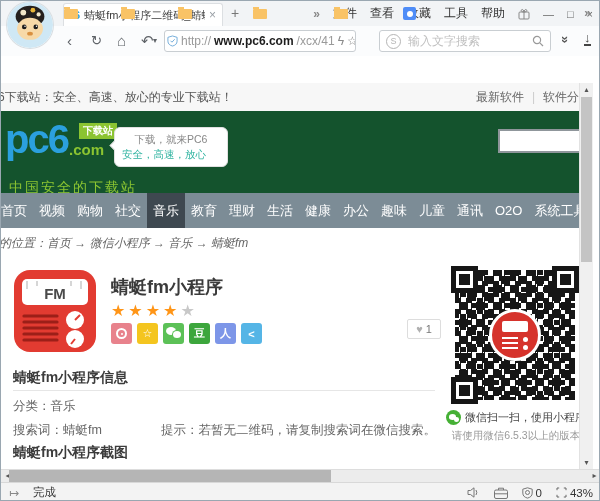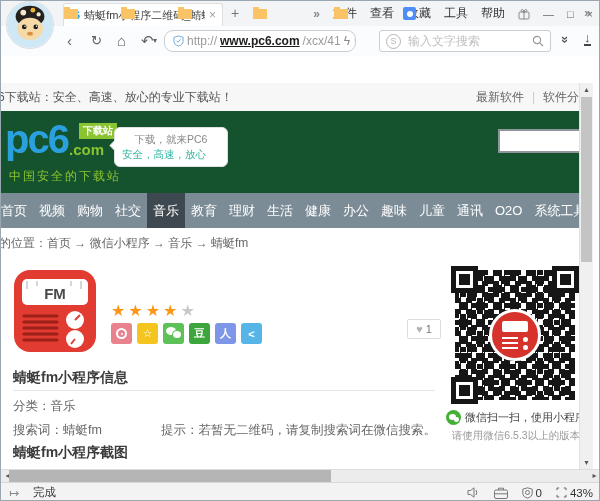--- a/index.html
+++ b/index.html
@@ -21,23 +21,23 @@
   .tab-close{color:#9aa0a6;font-size:12px;flex:none;}
   #newtab{left:230px;top:4px;font-size:14px;color:#777;}
   #menus{right:6px;top:0;height:25px;display:flex;align-items:center;gap:13px;
          font-size:12px;color:#333;}
   .winctl{color:#666;font-size:11px;}
   .ovf{color:#888;font-weight:bold;}
   
   #toolbar{left:0;top:25px;width:600px;height:30px;background:#fbfcfd;}
   .tbico{font-size:15px;color:#5f6368;line-height:30px;}
   #urlbox{left:163px;top:29px;width:192px;height:22px;background:#fff;border:1px solid #c9ced2;
-          border-radius:9px;display:flex;align-items:center;gap:3px;padding:0 8px;
+          border-radius:3px;display:flex;align-items:center;gap:3px;padding:0 2px;
           font-size:12px;box-sizing:border-box;white-space:nowrap;overflow:hidden;}
-  .u-dim{color:#9a9a9a;} .u-host{color:#1d1d1d;font-weight:bold;text-decoration:underline;}
+  .u-dim{color:#9a9a9a;} .u-host{color:#1d1d1d;font-weight:bold;}
   #searchbox{left:378px;top:29px;width:172px;height:22px;background:#fff;border:1px solid #c9ced2;
           border-radius:3px;display:flex;align-items:center;gap:5px;padding:0 6px;box-sizing:border-box;}
   .s-circle{width:13px;height:13px;border:1px solid #b5b5b5;border-radius:50%;color:#b5b5b5;
           font-size:9px;display:flex;align-items:center;justify-content:center;flex:none;}
   #search-input{flex:1;border:none;outline:none;font-size:12px;color:#444;min-width:0;
           font-family:"Liberation Sans","DejaVu Sans",sans-serif;background:transparent;}
   #search-input::placeholder{color:#c0c0c0;}
   .chev-down{display:inline-block;transform:rotate(90deg);color:#555;font-weight:bold;font-size:13px;}
   .dl{color:#444;font-weight:bold;font-size:13px;border-bottom:2px solid #444;line-height:12px;}
   
@@ -57,36 +57,36 @@
           font-size:12px;color:#555;line-height:28px;overflow:hidden;}
   #notice-text{position:absolute;left:-3px;top:0;white-space:nowrap;}
   #notice-links{position:absolute;right:-12px;top:0;display:flex;gap:8px;white-space:nowrap;color:#666;}
   
   #pagehead{left:0;top:110px;width:578px;height:82px;background:#14532d;overflow:hidden;}
   .logo-pc6{position:absolute;left:4px;top:6px;font-size:40px;font-weight:bold;color:#2ba0de;
           letter-spacing:-2px;line-height:44px;}
   .logo-badge{position:absolute;left:78px;top:12px;background:#8bc431;color:#fff;font-size:10px;
           padding:1px 4px;border-radius:0;font-weight:bold;}
   .logo-com{position:absolute;left:68px;top:30px;color:#8bc431;font-weight:bold;font-size:15px;}
-  .logo-sub{position:absolute;left:8px;top:57px;color:#8bc431;font-size:12px;letter-spacing:2px;}
+  .logo-sub{position:absolute;left:8px;top:68px;color:#8bc431;font-size:14px;letter-spacing:2px;}
   #bubble{position:absolute;left:113px;top:16px;width:98px;border:1px solid #e0e0e0;border-radius:6px;
           padding:4px 7px;font-size:10.5px;line-height:15px;background:#fff;}
   #bubble::after{content:"";position:absolute;left:-4px;top:14px;width:6px;height:6px;background:#fff;
           border-left:1px solid #e0e0e0;border-bottom:1px solid #e0e0e0;transform:rotate(45deg);}
   .sl1{color:#888;} .sl2{color:#2fb3a0;}
   #head-search{position:absolute;left:497px;top:18px;width:95px;height:24px;border:2px solid #8f969b;
           background:#fff;box-sizing:border-box;}
   
   #nav{left:0;top:192px;width:578px;height:35px;background:#7c8c96;overflow:hidden;display:flex;}
   .nav-it{flex:none;padding:0 6px;margin-left:0;line-height:35px;font-size:13px;color:#fff;white-space:nowrap;}
   .nav-it.active{background:#3e4850;}
   #nav .nav-it:first-child{margin-left:-6px;}
   
   #crumb{left:-2px;top:227px;width:580px;height:30px;line-height:30px;font-size:12px;color:#666;
-         white-space:nowrap;overflow:hidden;}
+         white-space:nowrap;overflow:hidden;font-style:italic;}
   
   #appicon{left:12px;top:268px;width:84px;height:84px;}
   #app-title{left:110px;top:274px;font-size:18px;font-weight:bold;color:#3a3a3a;}
   #stars{left:110px;top:300px;font-size:16px;letter-spacing:3px;}
   .st-on{color:#ff9517;} .st-off{color:#c8c8c8;}
   #shares{left:110px;top:322px;display:flex;gap:5px;}
   .sh{width:21px;height:21px;border-radius:3px;display:flex;align-items:center;justify-content:center;
       color:#fff;font-size:11px;font-weight:bold;position:relative;}
   .sh-weibo{background:#e8828c;} .sh-qzone{background:#f4c51f;} .sh-wechat{background:#5cc157;}
   .sh-douban{background:#3ca63c;} .sh-renren{background:#7d96e8;} .sh-share{background:#55b5e6;}
@@ -340,20 +340,21 @@
         <line x1="11" y1="59" x2="44" y2="59"></line>
           <line x1="11" y1="65" x2="44" y2="65"></line>
         <line x1="11" y1="71" x2="44" y2="71"></line>
       </g>
       <circle cx="62" cy="51" r="9" fill="#fff"></circle>
         <line x1="62" y1="51" x2="67" y2="46" stroke="#e23b31" stroke-width="2"></line>
       <circle cx="62" cy="70" r="9" fill="#fff"></circle>
         <line x1="62" y1="70" x2="58" y2="75" stroke="#e23b31" stroke-width="2"></line>
     </svg>
   </div>
+  <div id="app-title" class="abs">蜻蜓fm小程序</div>
   <div id="stars" class="abs">
     <span class="st-on">★</span><span class="st-on">★</span><span class="st-on">★</span><span class="st-on">★</span><span class="st-off">★</span>
   </div>
   <div id="shares" class="abs">
     <span class="sh sh-weibo">
         <span class="weibo-eye"></span>
       </span>
     <span class="sh sh-qzone">
         <span>☆</span>
       </span>

